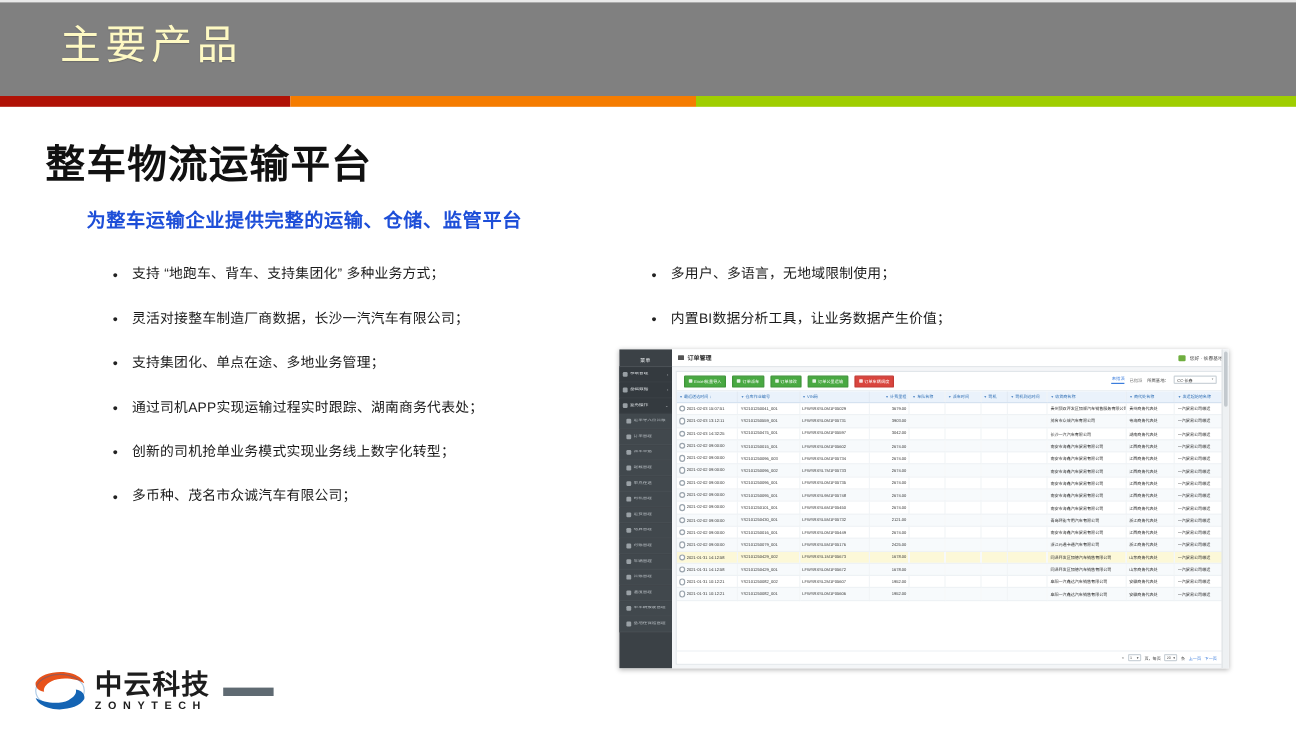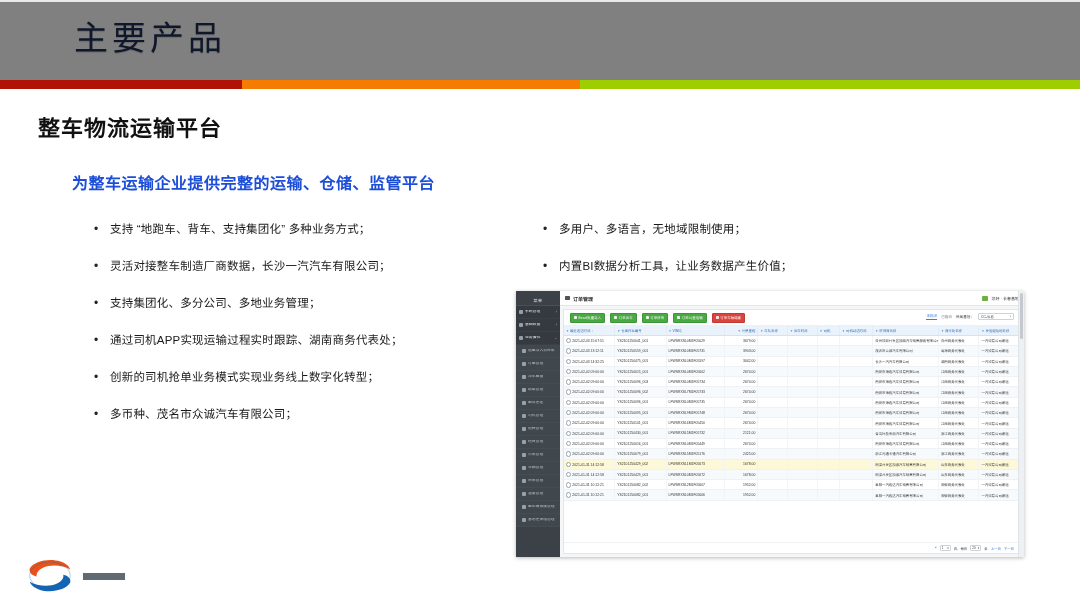--- a/index.html
+++ b/index.html
@@ -15,37 +15,36 @@
   .hdr-band{
     position:absolute;left:0;top:0;width:1080px;height:80px;
     background:#808080;
   }
   .hdr-band .topline{
     position:absolute;left:0;top:0;width:1080px;height:2px;
     background:#e9e9e9;
   }
   .hdr-title{
     position:absolute;left:50px;top:18px;
-    font-size:34px;font-weight:400;color:#0f172a;
+    font-size:34px;font-weight:400;color:#fef9c3;
     letter-spacing:4px;line-height:1.2;
     text-shadow:0 1px 1px rgba(0,0,0,.18);
-    margin-left:24px;
   }
   .hdr-stripe{
     position:absolute;left:0;top:80px;width:1080px;height:9px;
     display:flex;
   }
   .hdr-stripe .seg-red{width:242px;background:#b01206;}
   .hdr-stripe .seg-orange{width:338px;background:#f57c00;}
   .hdr-stripe .seg-green{flex:1;background:#9fce00;}
 
   
   .sec-title{
     position:absolute;left:38px;top:110px;
-    font-size:22px;font-weight:700;color:#111;letter-spacing:1px;
+    font-size:33px;font-weight:700;color:#111;letter-spacing:1px;
   }
   .sub-title{
     position:absolute;left:72px;top:170px;
     font-size:16px;font-weight:700;color:#1d4ed8;letter-spacing:.5px;
   }
   .bullets{
     position:absolute;font-size:11px;color:#1a1a1a;line-height:1;
   }
   .bullets.left{left:94px;top:222px;width:430px;}
   .bullets.right{left:543px;top:222px;width:420px;}
@@ -211,21 +210,21 @@
     <div class="bullet">
       <span class="dot">•</span>
       <span class="btxt">支持 “地跑车、背车、支持集团化” 多种业务方式；</span>
     </div>
     <div class="bullet">
       <span class="dot">•</span>
       <span class="btxt">灵活对接整车制造厂商数据，长沙一汽汽车有限公司；</span>
     </div>
     <div class="bullet">
       <span class="dot">•</span>
-      <span class="btxt">支持集团化、多分公司、多地业务管理；</span>
+      <span class="btxt">支持集团化、单点在途、多地业务管理；</span>
     </div>
     <div class="bullet">
       <span class="dot">•</span>
       <span class="btxt">通过司机APP实现运输过程实时跟踪、湖南商务代表处；</span>
     </div>
     <div class="bullet">
       <span class="dot">•</span>
       <span class="btxt">创新的司机抢单业务模式实现业务线上数字化转型；</span>
     </div>
     <div class="bullet">
@@ -625,14 +624,18 @@
     <div class="thumb"></div>
   </div>
 </div>
 
 <div class="footer-logo">
   <svg class="logo-mark" viewBox="0 0 100 90">
     <path d="M4 28 C14 10, 50 4, 74 12 C88 17, 94 24, 96 30 C80 20, 50 18, 34 26 C22 32, 18 40, 20 46 C8 44, 2 36, 4 28 Z" fill="#e8521a"></path>
     <path d="M96 60 C86 78, 50 84, 26 76 C12 71, 6 64, 4 58 C20 68, 50 70, 66 62 C78 56, 82 48, 80 42 C92 44, 98 52, 96 60 Z" fill="#1464b4"></path>
     <ellipse cx="50" cy="44" rx="46" ry="31" fill="none" stroke="#1464b4" stroke-width="2.2" opacity=".35"></ellipse>
   </svg>
+  <div class="logo-txt">
+    <span class="logo-cn">中云科技</span>
+    <span class="logo-en">ZONYTECH</span>
+  </div>
   <div class="logo-bar"></div>
 </div>
 
 </body></html>

